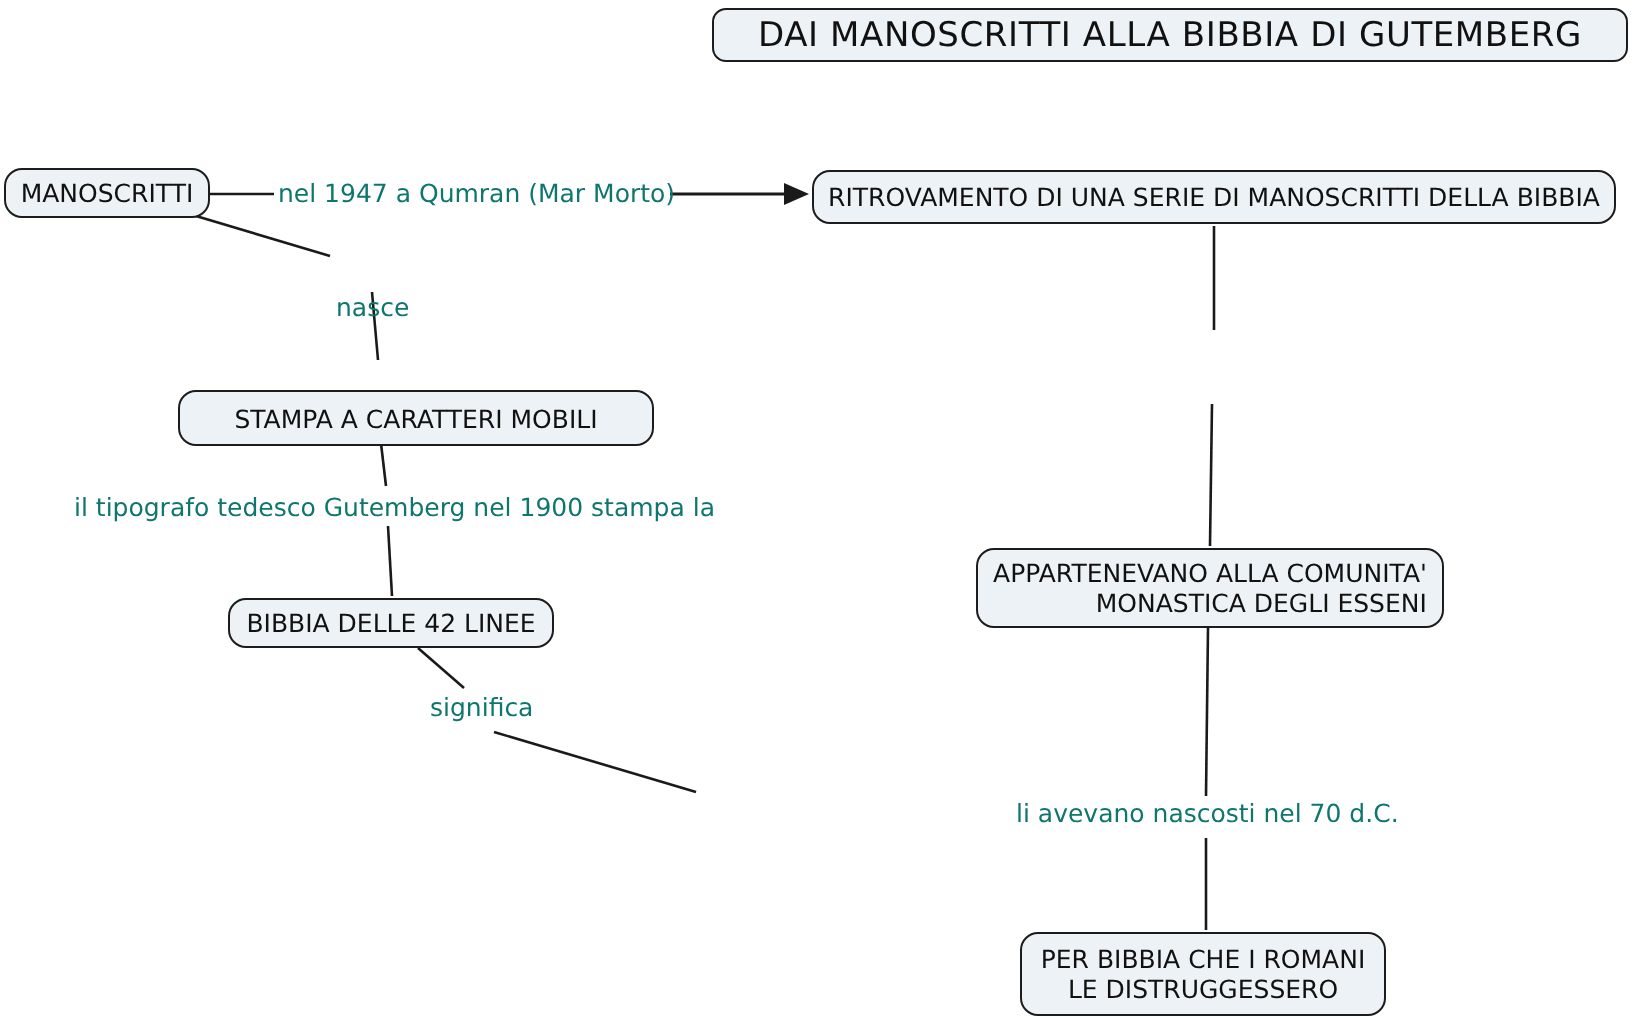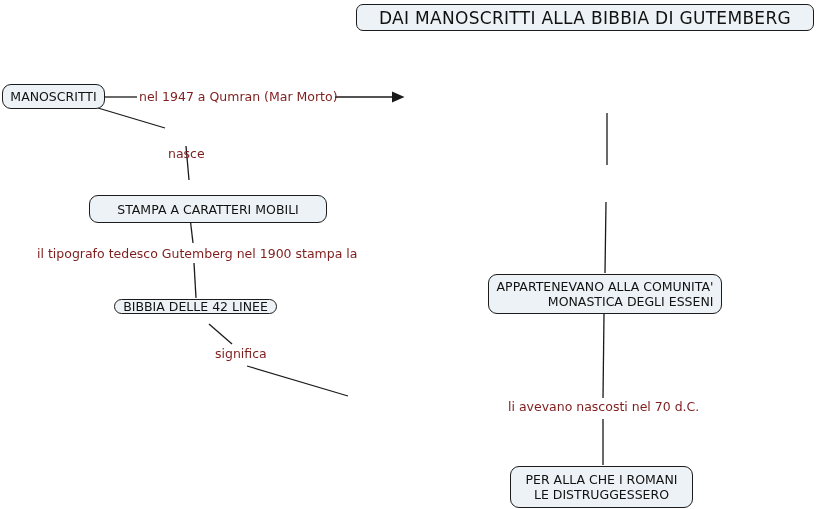--- a/index.html
+++ b/index.html
@@ -28,21 +28,21 @@
     font-size:17px;
     line-height:20px;
     border-radius:7px;
     letter-spacing:0.3px;
   }
   .edge-label{
     position:absolute;
     font-size:12.5px;
     line-height:15px;
     white-space:pre-line;
-    color:#7f1d1d;
+    color:#0f766e;
   }
   .edge-label.centered{text-align:center;}
   svg.edges{position:absolute;left:0;top:0;width:817px;height:509px;}
   svg.edges path{stroke:#1a1a1a;stroke-width:1.3;fill:none;}
   svg.edges path.bold{stroke-width:1.6;}
   svg.edges polygon{fill:#1a1a1a;stroke:none;}
 </style>
 </head>
 <body>
 
@@ -73,30 +73,31 @@
 
     <path d="M604 314 L603 398"></path>
 
     <path d="M603 419 L603 465"></path>
   </svg>
 
   <div class="node" style="left:2px;top:84px;width:103px;height:25px;">MANOSCRITTI</div>
 
   <div class="node title" style="left:356px;top:4px;width:458px;height:27px;">DAI MANOSCRITTI ALLA BIBBIA DI GUTEMBERG</div>
 
+  <div class="node" style="left:406px;top:85px;width:402px;height:27px;">RITROVAMENTO DI UNA SERIE DI MANOSCRITTI DELLA BIBBIA</div>
 
   <div class="node" style="left:89px;top:195px;width:238px;height:28px;">STAMPA A CARATTERI MOBILI</div>
 
-  <div class="node" style="left:114px;top:299px;width:163px;height:15px;">BIBBIA DELLE 42 LINEE</div>
+  <div class="node" style="left:114px;top:299px;width:163px;height:25px;">BIBBIA DELLE 42 LINEE</div>
 
 
   <div class="node" style="left:488px;top:274px;width:234px;height:40px;text-align:right;">APPARTENEVANO ALLA COMUNITA'
 MONASTICA DEGLI ESSENI</div>
 
-  <div class="node" style="left:510px;top:466px;width:183px;height:42px;">PER ALLA CHE I ROMANI
+  <div class="node" style="left:510px;top:466px;width:183px;height:42px;">PER BIBBIA CHE I ROMANI
 LE DISTRUGGESSERO</div>
 
   <div class="edge-label" style="left:139px;top:89px;">nel 1947 a Qumran (Mar Morto)</div>
 
   <div class="edge-label" style="left:168px;top:129px;margin-top:17px;">nasce</div>
 
   <div class="edge-label" style="left:37px;top:246px;">il tipografo tedesco Gutemberg nel 1900 stampa la</div>
 
   <div class="edge-label" style="left:215px;top:346px;">significa</div>
 

